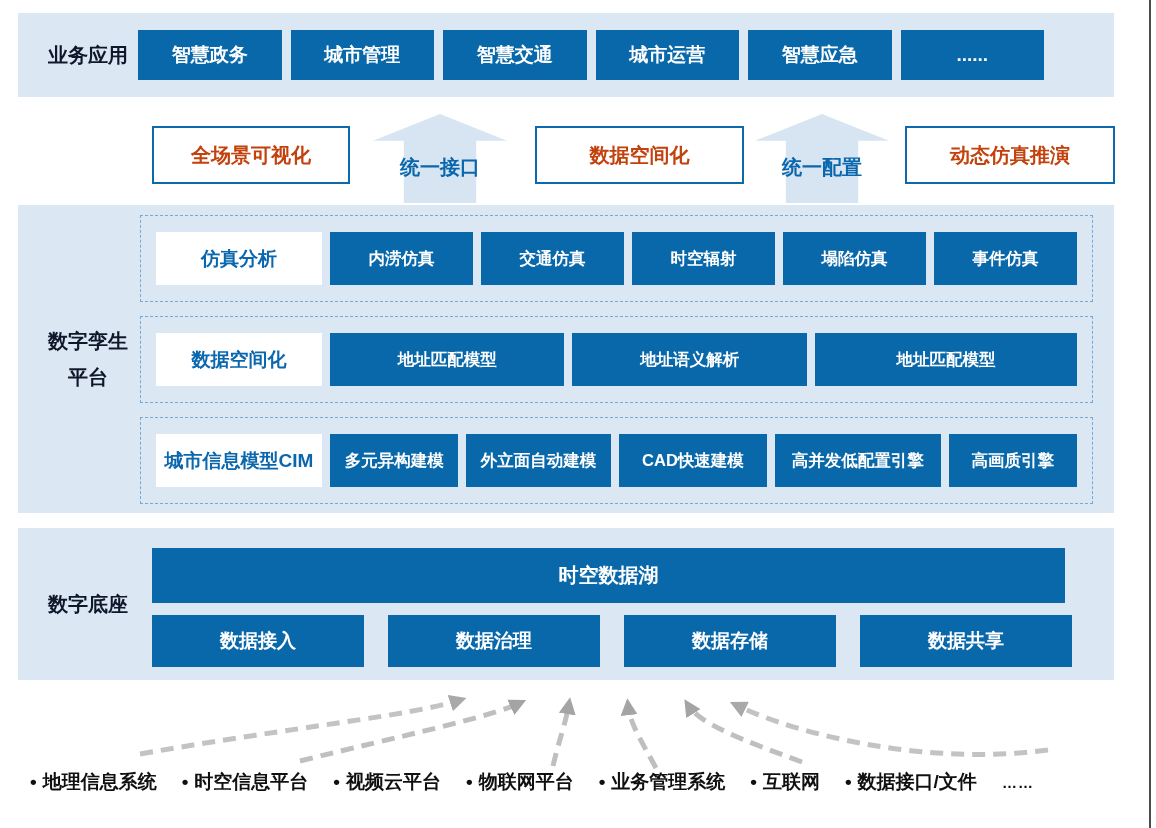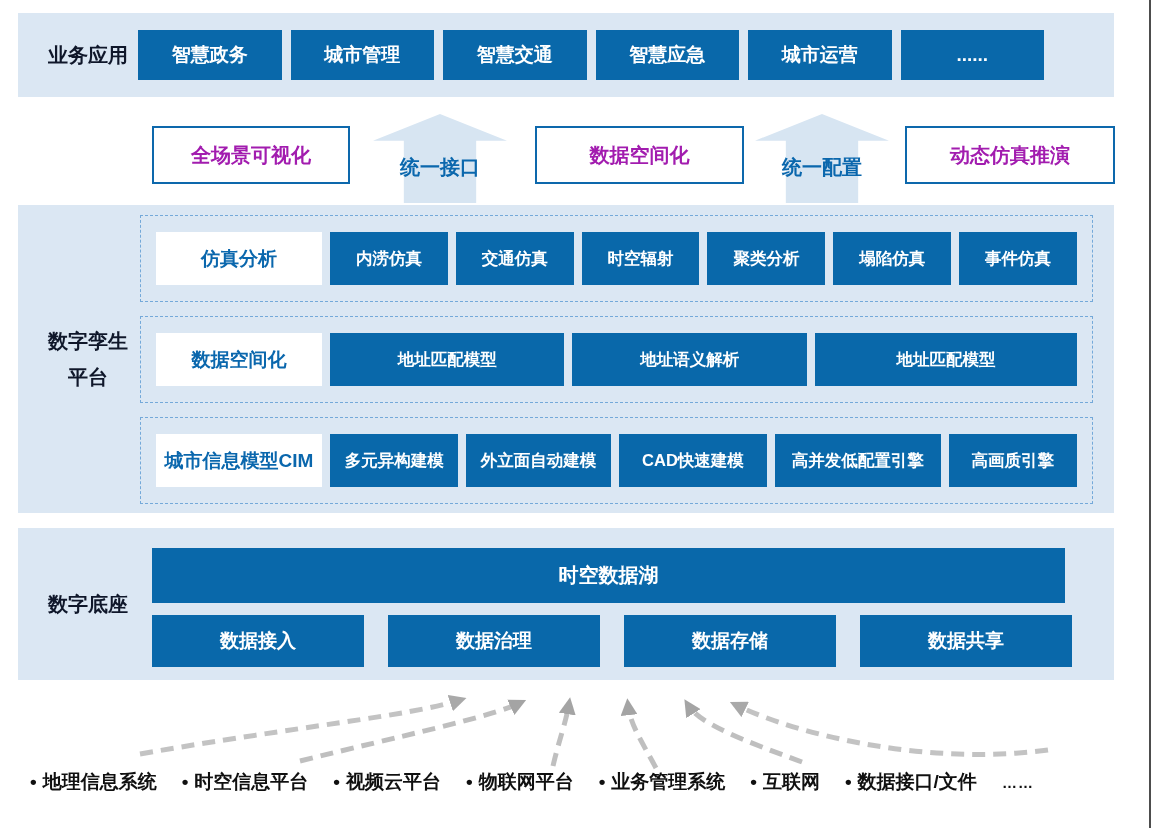--- a/index.html
+++ b/index.html
@@ -11,21 +11,21 @@
       font-size:20px;font-weight:bold;color:#0f172a;line-height:1.8;}
   .bluebox{background:#0968aa;color:#fff;font-weight:bold;display:flex;
       align-items:center;justify-content:center;text-align:center;}
   .whitebox{background:#fff;color:#0a67ad;font-weight:bold;display:flex;
       align-items:center;justify-content:center;text-align:left;}
   
   .apps-row{position:absolute;left:120px;right:70px;top:17px;height:50px;display:flex;gap:9px;}
   .apps-row .bluebox{flex:1;font-size:19px;}
   
   .cap-box{position:absolute;top:126px;height:58px;background:#fff;border:2px solid #0d68ac;
-      color:#a21caf;font-size:20px;font-weight:bold;display:flex;align-items:center;
+      color:#c2410c;font-size:20px;font-weight:bold;display:flex;align-items:center;
       justify-content:center;box-sizing:border-box;}
   .block-arrow{position:absolute;top:114px;width:134px;height:89px;}
   .block-arrow .shape{position:absolute;left:0;top:0;width:100%;height:100%;background:#d7e5f2;
       clip-path:polygon(50% 0%,100% 30%,77% 30%,77% 100%,23% 100%,23% 30%,0% 30%);}
   .block-arrow .arrow-text{position:absolute;left:0;right:0;top:40px;text-align:center;
       color:#0a67ad;font-size:20px;font-weight:bold;}
   
   .dash-row{position:absolute;left:122px;width:953px;height:87px;border:1px dashed #74a9d9;
       box-sizing:border-box;display:flex;align-items:center;padding:0 15px;gap:8px;}
   .dash-row .whitebox{width:166px;min-width:166px;height:53px;font-size:19px;}
@@ -49,22 +49,22 @@
 <div class="stage">
 
   <div class="band" style="left:18px;top:13px;width:1096px;height:84px;">
     <div class="band-label" style="line-height:1.2;">
       <div>业务应用</div>
     </div>
     <div class="apps-row">
       <div class="bluebox">智慧政务</div>
       <div class="bluebox">城市管理</div>
       <div class="bluebox">智慧交通</div>
+      <div class="bluebox">城市运营</div>
       <div class="bluebox">智慧应急</div>
-      <div class="bluebox">城市运营</div>
       <div class="bluebox">......</div>
     </div>
   </div>
 
   <div class="block-arrow" style="left:373px;">
     <div class="shape"></div>
     <div class="arrow-text">统一接口</div>
   </div>
   <div class="block-arrow" style="left:755px;">
     <div class="shape"></div>
@@ -78,21 +78,20 @@
     <div class="band-label">
       <div>数字孪生</div>
       <div>平台</div>
     </div>
 
     <div class="dash-row" style="top:10px;">
       <div class="whitebox">仿真分析</div>
       <div class="bluebox">内涝仿真</div>
       <div class="bluebox">交通仿真</div>
       <div class="bluebox">时空辐射</div>
-      <div class="bluebox">聚类分析</div>
       <div class="bluebox">塌陷仿真</div>
       <div class="bluebox">事件仿真</div>
     </div>
 
     <div class="dash-row" style="top:111px;">
       <div class="whitebox">数据空间化</div>
       <div class="bluebox">地址匹配模型</div>
       <div class="bluebox">地址语义解析</div>
       <div class="bluebox" style="flex-grow:1.12">地址匹配模型</div>
     </div>

